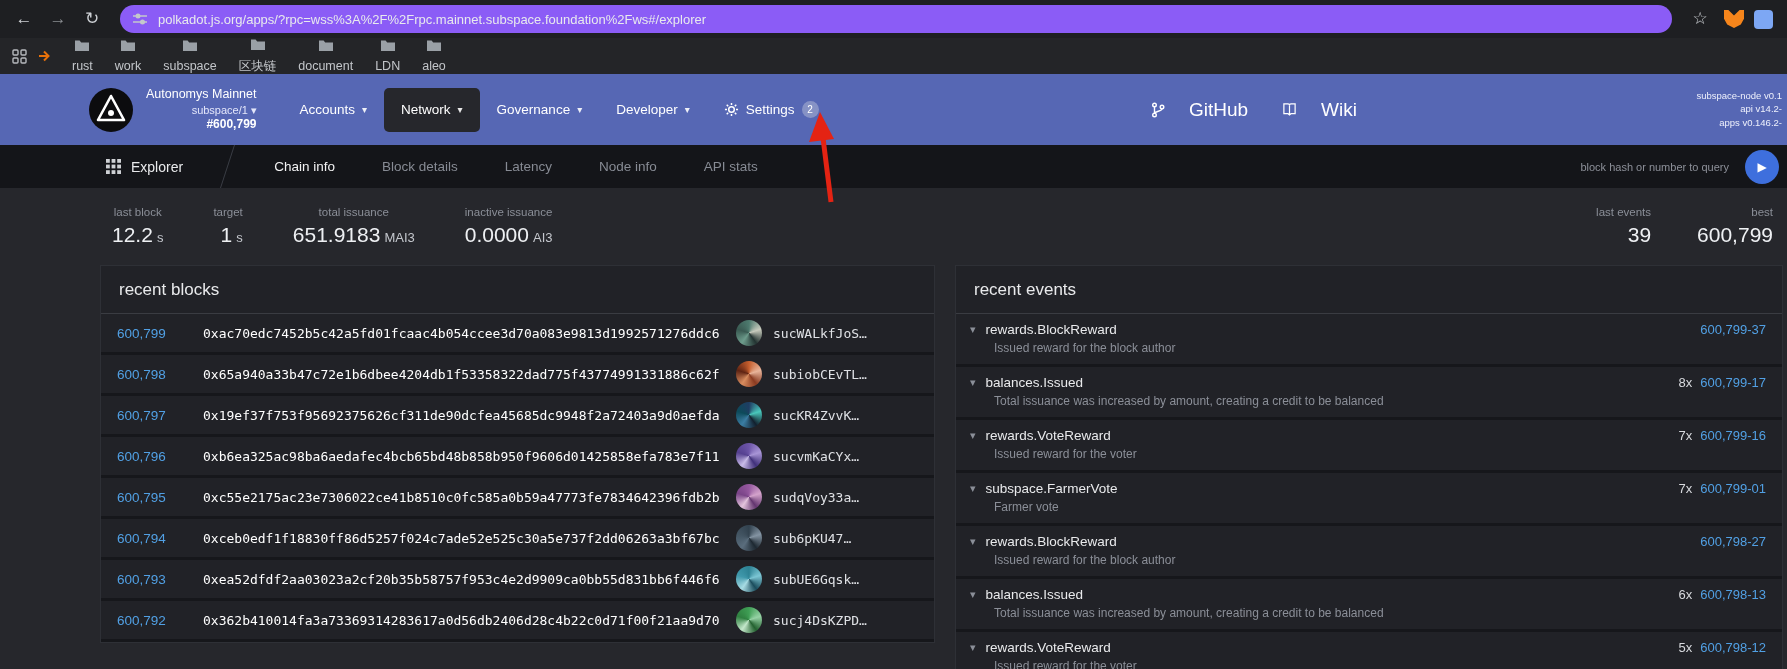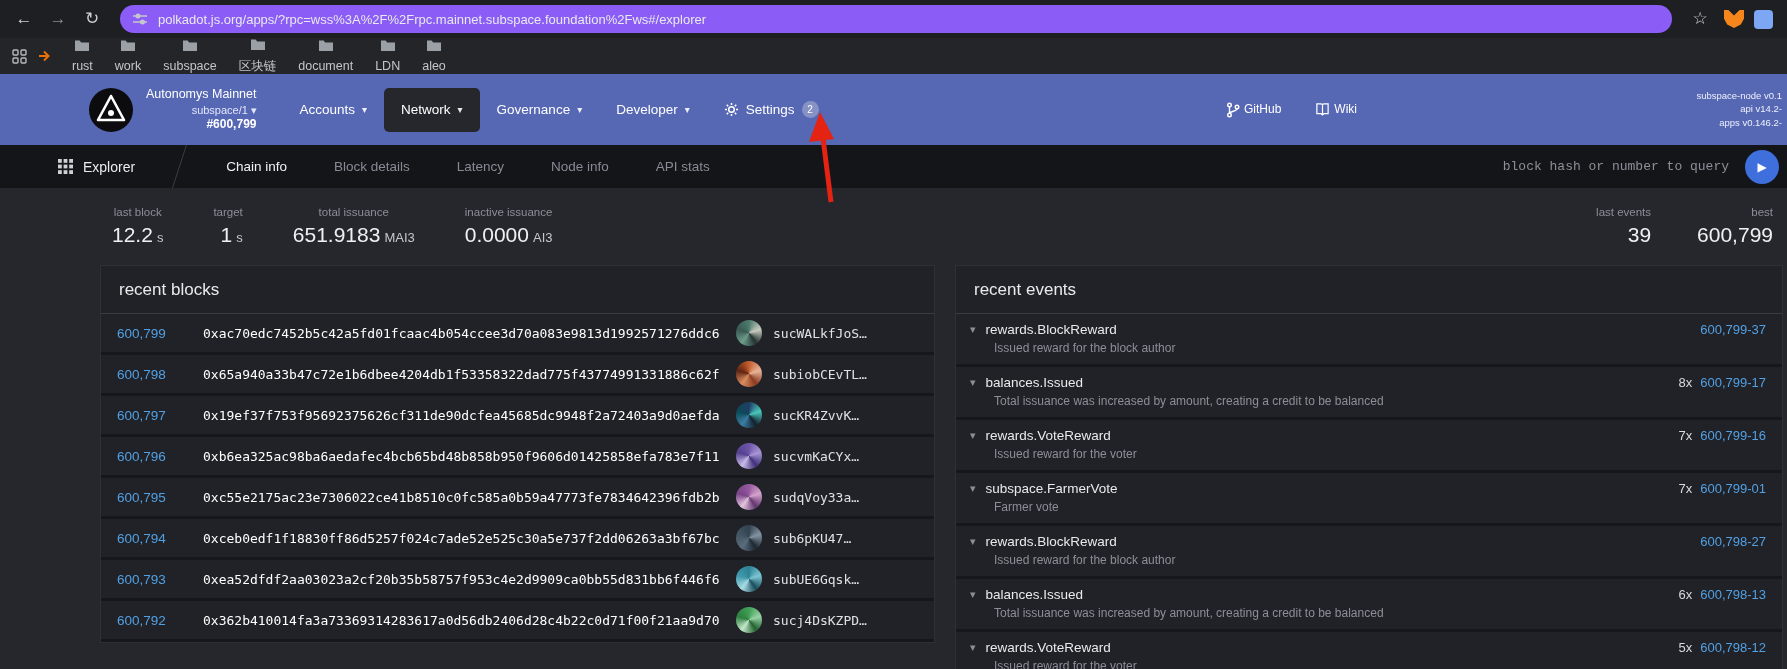--- a/index.html
+++ b/index.html
@@ -30,31 +30,31 @@
   .chain-name { font-size:12.5px; }
   .chain-sel { font-size:11px; color:#e3e6fa; }
   .chain-best { font-size:12px; font-weight:700; }
   .header-nav { display:flex; align-items:center; margin-left:26px; height:100%; }
   .nav-item { display:flex; align-items:center; gap:7px; color:#fff; font-size:13.5px; padding:0 17px; height:44px; border-radius:5px; cursor:pointer; white-space:nowrap; }
   .nav-item.active { background:#26272c; }
   .nav-caret { font-size:10px; opacity:.9; }
   .nav-gear { display:flex; align-items:center; }
   .nav-badge { width:17px; height:17px; border-radius:50%; background:rgba(235,235,235,.33); font-size:10px; color:#fff; display:flex; align-items:center; justify-content:center; }
   .header-links { margin-left:auto; margin-right:430px; display:flex; gap:34px; align-items:center; }
-  .hlink { display:flex; gap:4px; color:#fff; font-size:12px; cursor:pointer; }
+  .hlink { display:flex; align-items:center; gap:24px; color:#fff; font-size:19px; cursor:pointer; }
   .versions { position:absolute; right:5px; top:50%; transform:translateY(-50%); text-align:right; font-size:9.5px; color:#eef0fc; line-height:1.45; white-space:nowrap; overflow:hidden; width:118px; }
 
   
-  .subnav { height:43px; background:#141519; display:flex; align-items:center; padding:0 8px 0 58px; }
+  .subnav { height:43px; background:#141519; display:flex; align-items:center; padding:0 8px 0 106px; }
   .explorer { display:flex; gap:10px; color:#e9eaec; font-size:14px; align-items:center; cursor:pointer; }
   .subnav-divider { width:1px; height:43px; background:#3a3d45; transform:skewX(-18deg); margin:0 46px 0 44px; }
   .tabs { display:flex; align-items:center; }
   .tab { color:#878b94; font-size:13.5px; margin-right:47px; cursor:pointer; white-space:nowrap; }
   .tab.active { color:#f2f2f3; }
-  .search-input { margin-left:auto; background:transparent; border:none; outline:none; text-align:right; color:#8d9099; font-size:13px; font-family:Liberation Mono, monospace; width:280px; }
+  .search-input { margin-left:auto; background:transparent; border:none; outline:none; text-align:right; color:#8d9099; font-size:11px; font-family:Liberation Sans, sans-serif; width:280px; }
   .search-input::placeholder { color:#8d9099; }
   .play-btn { width:34px; height:34px; border-radius:50%; background:#3e6fdd; color:#fff; display:flex; align-items:center; justify-content:center; font-size:12px; margin-left:16px; cursor:pointer; flex:0 0 34px; }
 
   
   .stats { display:flex; align-items:flex-start; padding:18px 14px 10px 112px; }
   .stat { text-align:center; margin-right:50px; }
   .stat-label { font-size:11.5px; color:#8b8f98; margin-bottom:5px; }
   .stat-value { font-size:21px; color:#eef0f3;text-align:right; }
   .stat-unit { font-size:13px; color:#c4c7cd; margin-left:4px; }
   .stats-right { margin-left:auto; display:flex; gap:46px; }

